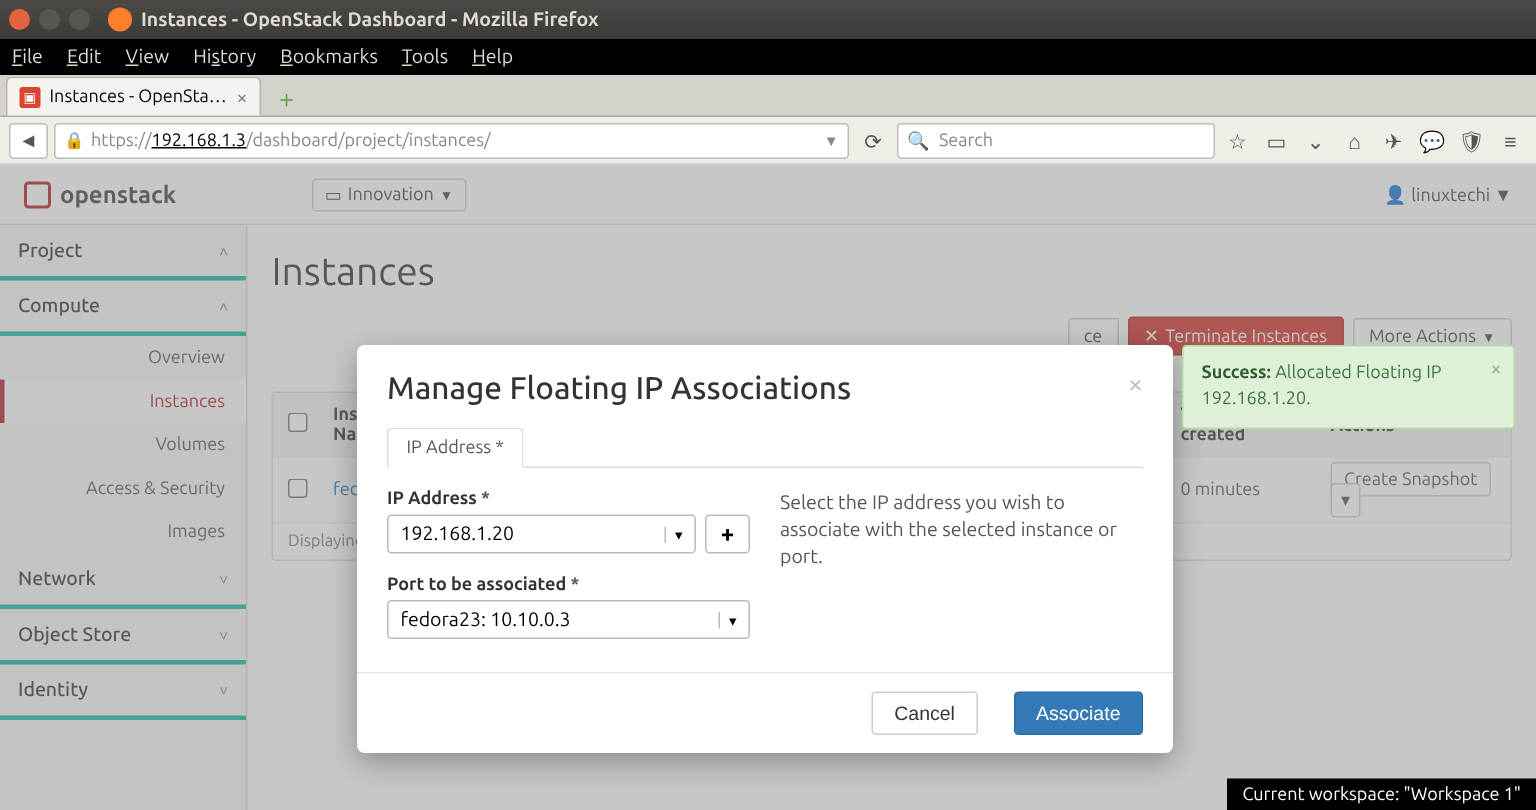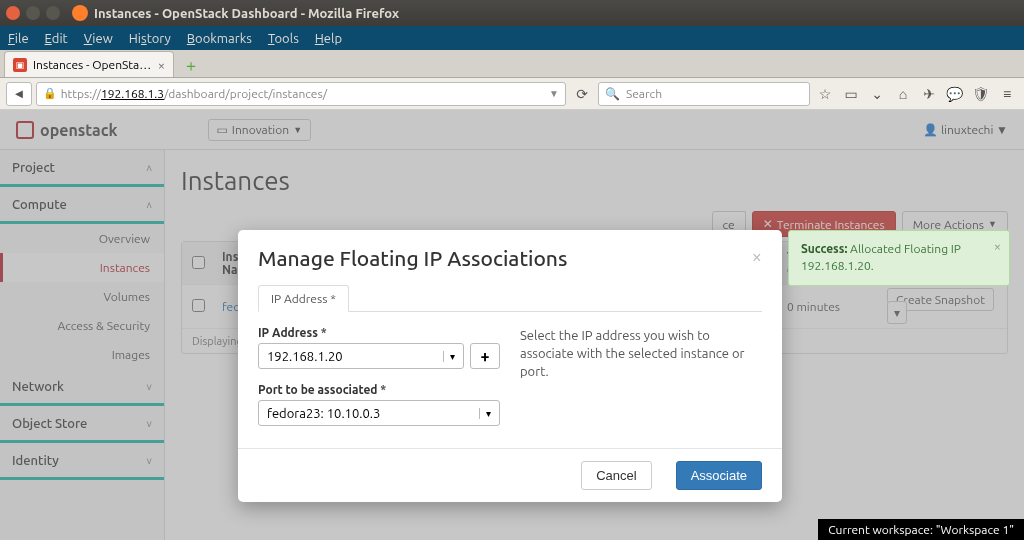--- a/index.html
+++ b/index.html
@@ -5,21 +5,21 @@
 * { box-sizing: border-box; margin: 0; padding: 0; }
 body { font-family: "Ubuntu", "Helvetica Neue", Arial, sans-serif; font-size: 13px; background: #fff; width: 1024px; height: 540px; overflow: hidden; position: relative; }
 
 
 .titlebar { background: linear-gradient(#4b4a46, #3c3b37); height: 26px; display: flex; align-items: center; padding: 0 6px; color: #dfdbd2; font-size: 13px; font-weight: bold; }
 .tb-btn { width: 14px; height: 14px; border-radius: 50%; margin-right: 6px; }
 .tb-close { background: #e46240; }
 .tb-min, .tb-max { background: #58574f; }
 
 
-.menubar { background: #0c4a6e; height: 24px; display: flex; align-items: center; padding: 0 8px; color: #dfdbd2; font-size: 13px; }
+.menubar { background: #000000; height: 24px; display: flex; align-items: center; padding: 0 8px; color: #dfdbd2; font-size: 13px; }
 .menubar span { margin-right: 16px; }
 .menubar span u { text-decoration: underline; }
 
 
 .tabstrip { background: #d5d2cc; height: 28px; display: flex; align-items: flex-end; border-bottom: 1px solid #aaa; }
 .tab { background: #f5f3f0; border: 1px solid #b6b2a9; border-bottom: none; border-top-left-radius: 4px; border-top-right-radius: 4px; height: 26px; display: flex; align-items: center; padding: 0 8px; margin-left: 4px; font-size: 12px; width: 170px; position: relative; }
 .tab .favicon { width: 14px; height: 14px; background: #d94530; border-radius: 2px; margin-right: 6px; display:flex;align-items:center;justify-content:center;color:#fff;font-size:9px;}
 .tab-close { margin-left: auto; color: #777; font-size: 13px; }
 .newtab { width: 26px; height: 22px; margin-left: 4px; display: flex; align-items: center; justify-content: center; color: #57a639; font-size: 16px; }
 
@@ -49,21 +49,21 @@
 
 .sidebar { position: absolute; left:0; top:40px; width: 165px; background:#f7f7f7; border-right:1px solid #ddd; height: calc(100% - 40px); }
 .sb-head { padding: 10px 12px; font-size: 13px; color: #333; border-bottom: 3px solid #14b8a6; display:flex;align-items:flex-end; font-weight:500;}
 .sb-head .chev { margin-left:auto; font-size:10px; color:#888;}
 .sb-item { padding: 8px 14px; text-align: right; font-size: 12px; color: #555; display:block;}
 .sb-item.active { color: #b5202a; border-left:3px solid #b5202a; background:#fff;}
 
 
 .main { position:absolute; left:165px; top:40px; right:0; height:calc(100% - 40px); padding: 16px; }
 .main h1 { font-size: 26px; font-weight: normal; color:#333; margin-bottom:16px;}
-.btn-row { display:flex; gap:6px; justify-content:flex-end; margin-bottom:4px; }
+.btn-row { display:flex; gap:6px; justify-content:flex-end; margin-bottom:24px;align-items:flex-end; }
 .btn { border:1px solid #ccc; border-radius:3px; padding:5px 10px; font-size:12px; background:#fff; color:#444; display:flex;align-items:center;gap:4px;}
 .btn.red { background:#d2322d; color:#fff; border-color:#b12a25;}
 .table { border:1px solid #ddd; border-radius:3px; }
 .table-row { display:flex; align-items:center; padding:8px 10px; border-bottom:1px solid #eee; font-size:12px; color:#555;}
 .table-head { background:#f5f5f5; font-weight:bold; color:#333;}
 .col-check{width:30px;} .col-name{width:80px;} .col-time{width:100px;} .col-actions{width:110px;} .col-spacer{flex:1;}
 .snapshot-btn { border:1px solid #ccc; border-radius:3px; padding:4px 8px; font-size:12px; background:#fff;}
 .table-footer { padding:6px 10px; font-size:11px; color:#777;}
 
 

